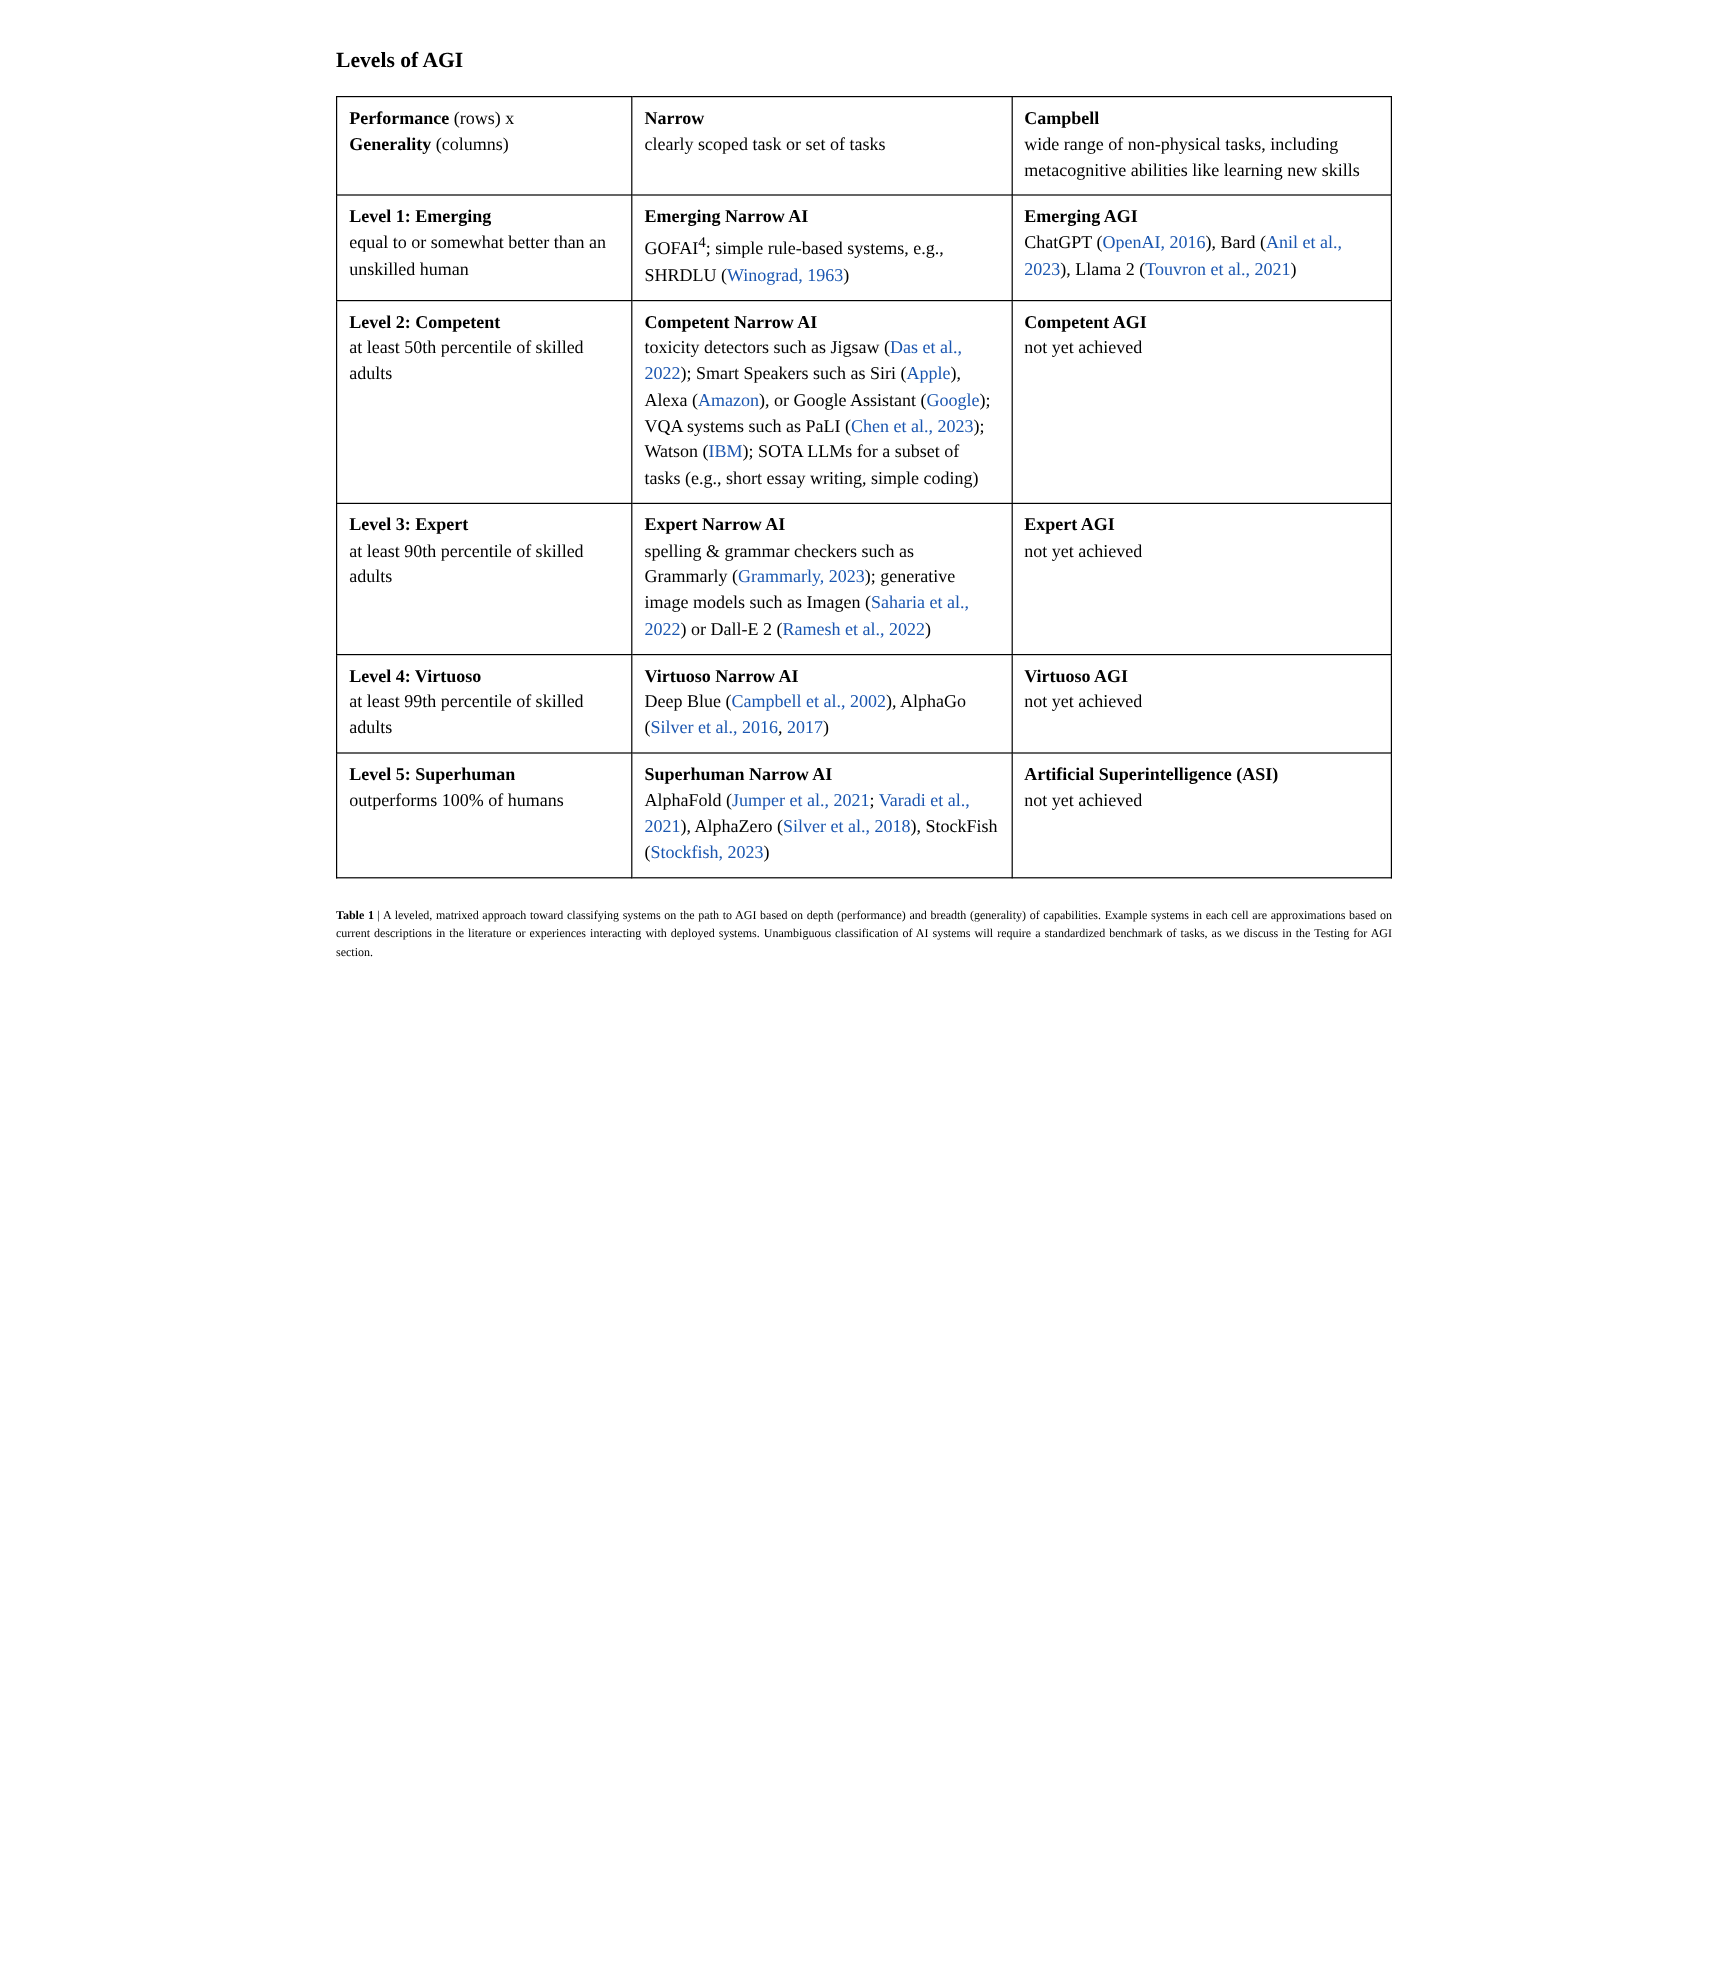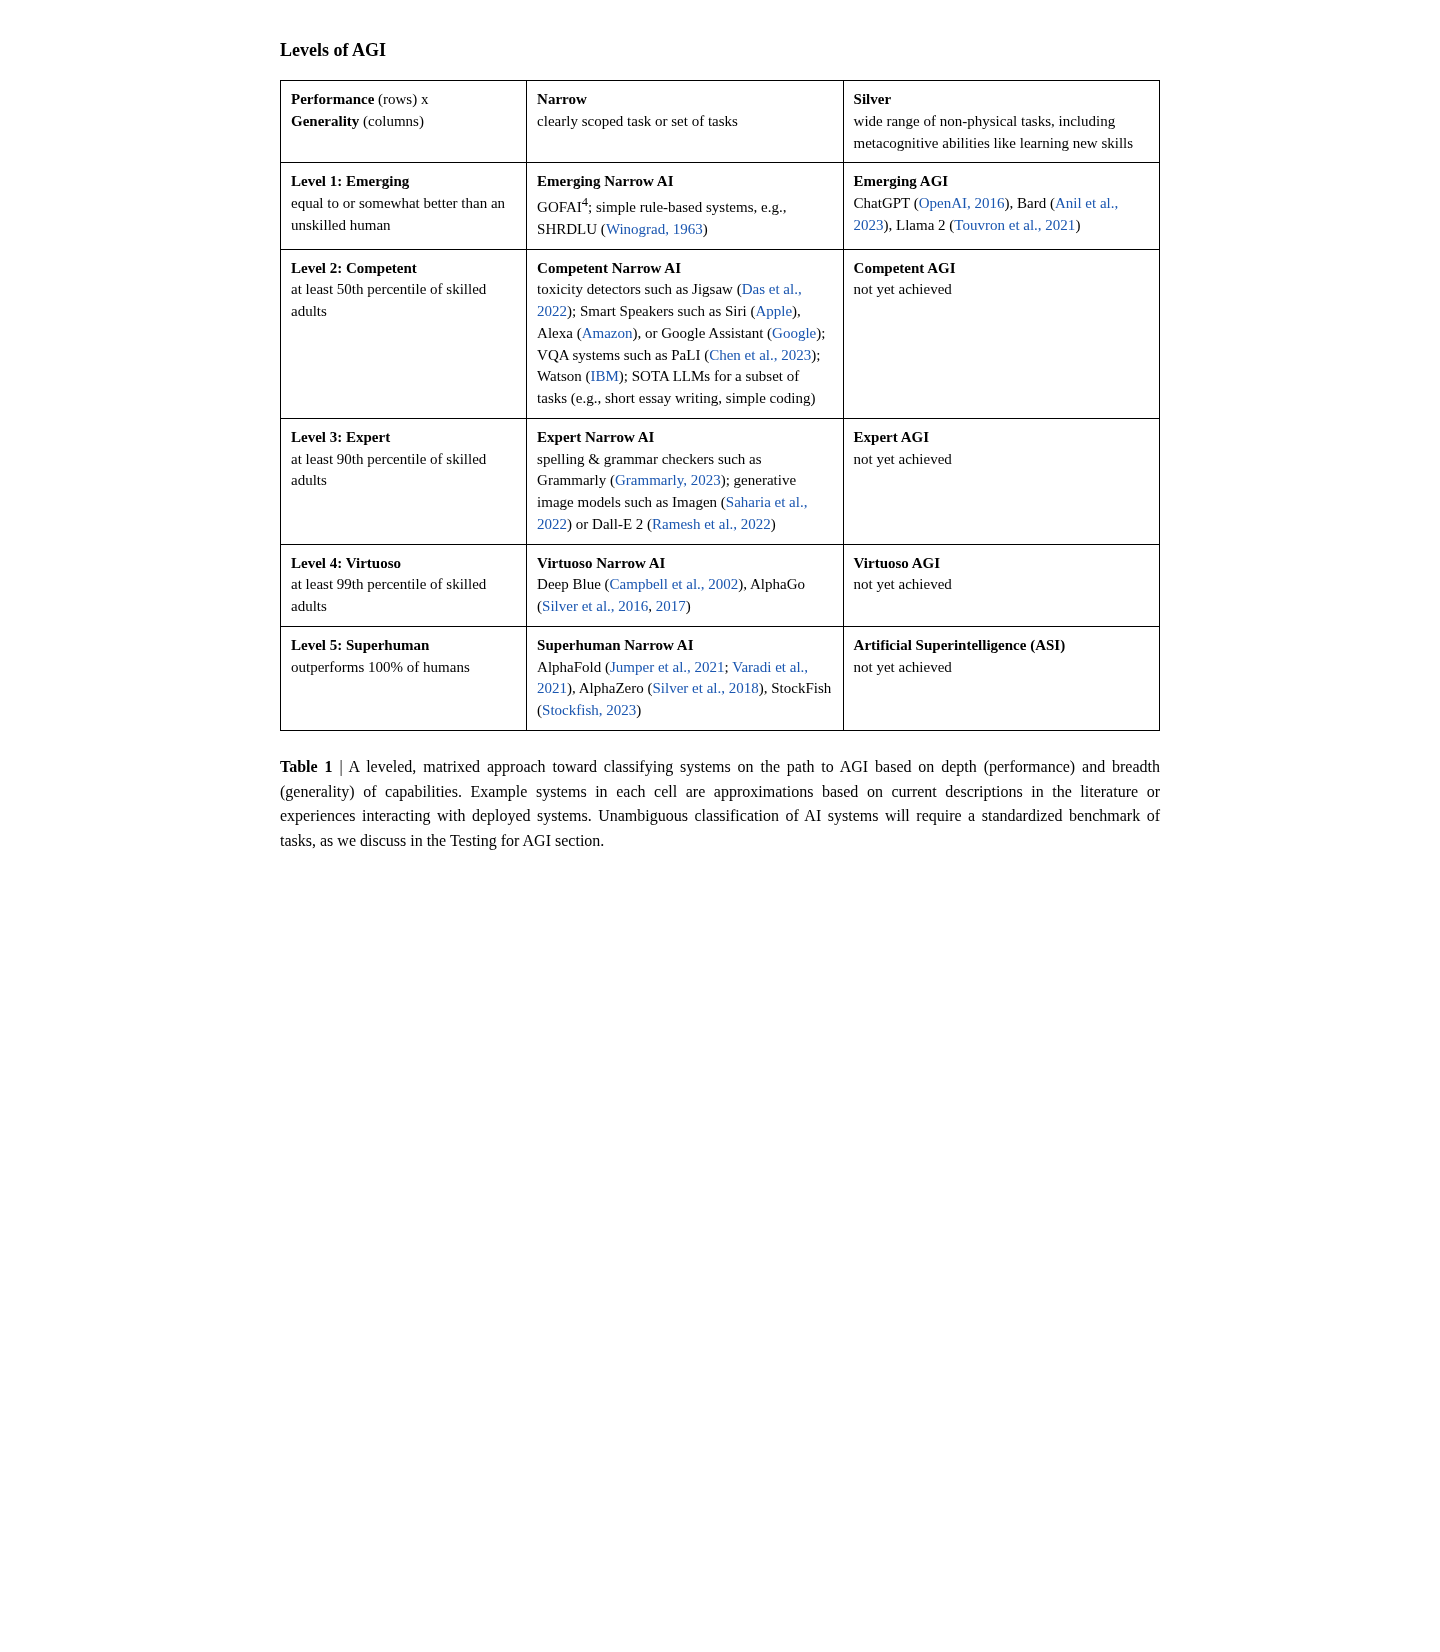--- a/index.html
+++ b/index.html
@@ -55,21 +55,21 @@
 
     .italic {
     }
 
     .link {
       color: #1a56b0;
       text-decoration: none;
     }
 
     .caption {
-      font-size: 16px;
+      font-size: 10px;
       line-height: 1.55;
       text-align: justify;
     }
 
     .caption .table-label {
       font-weight: bold;
     }
   </style>
 </head>
 <body>
@@ -82,21 +82,21 @@
     <tr>
       <td class="col-perf">
         <span class="bold">Performance</span><span> (rows) x</span><br>
         <span class="bold">Generality</span><span> (columns)</span>
       </td>
       <td class="col-narrow">
         <span class="bold">Narrow</span><br>
         <span class="italic">clearly scoped task or set of tasks</span>
       </td>
       <td class="col-general">
-        <span class="bold">Silver</span><br>
+        <span class="bold">Campbell</span><br>
         <span class="italic">wide range of non-physical tasks, including metacognitive abilities like learning new skills</span>
       </td>
     </tr>
 
 
     <tr>
       <td class="col-perf">
         <span class="bold">Level 1: Emerging</span><br>
         <span class="italic">equal to or somewhat better than an unskilled human</span>
       </td>

